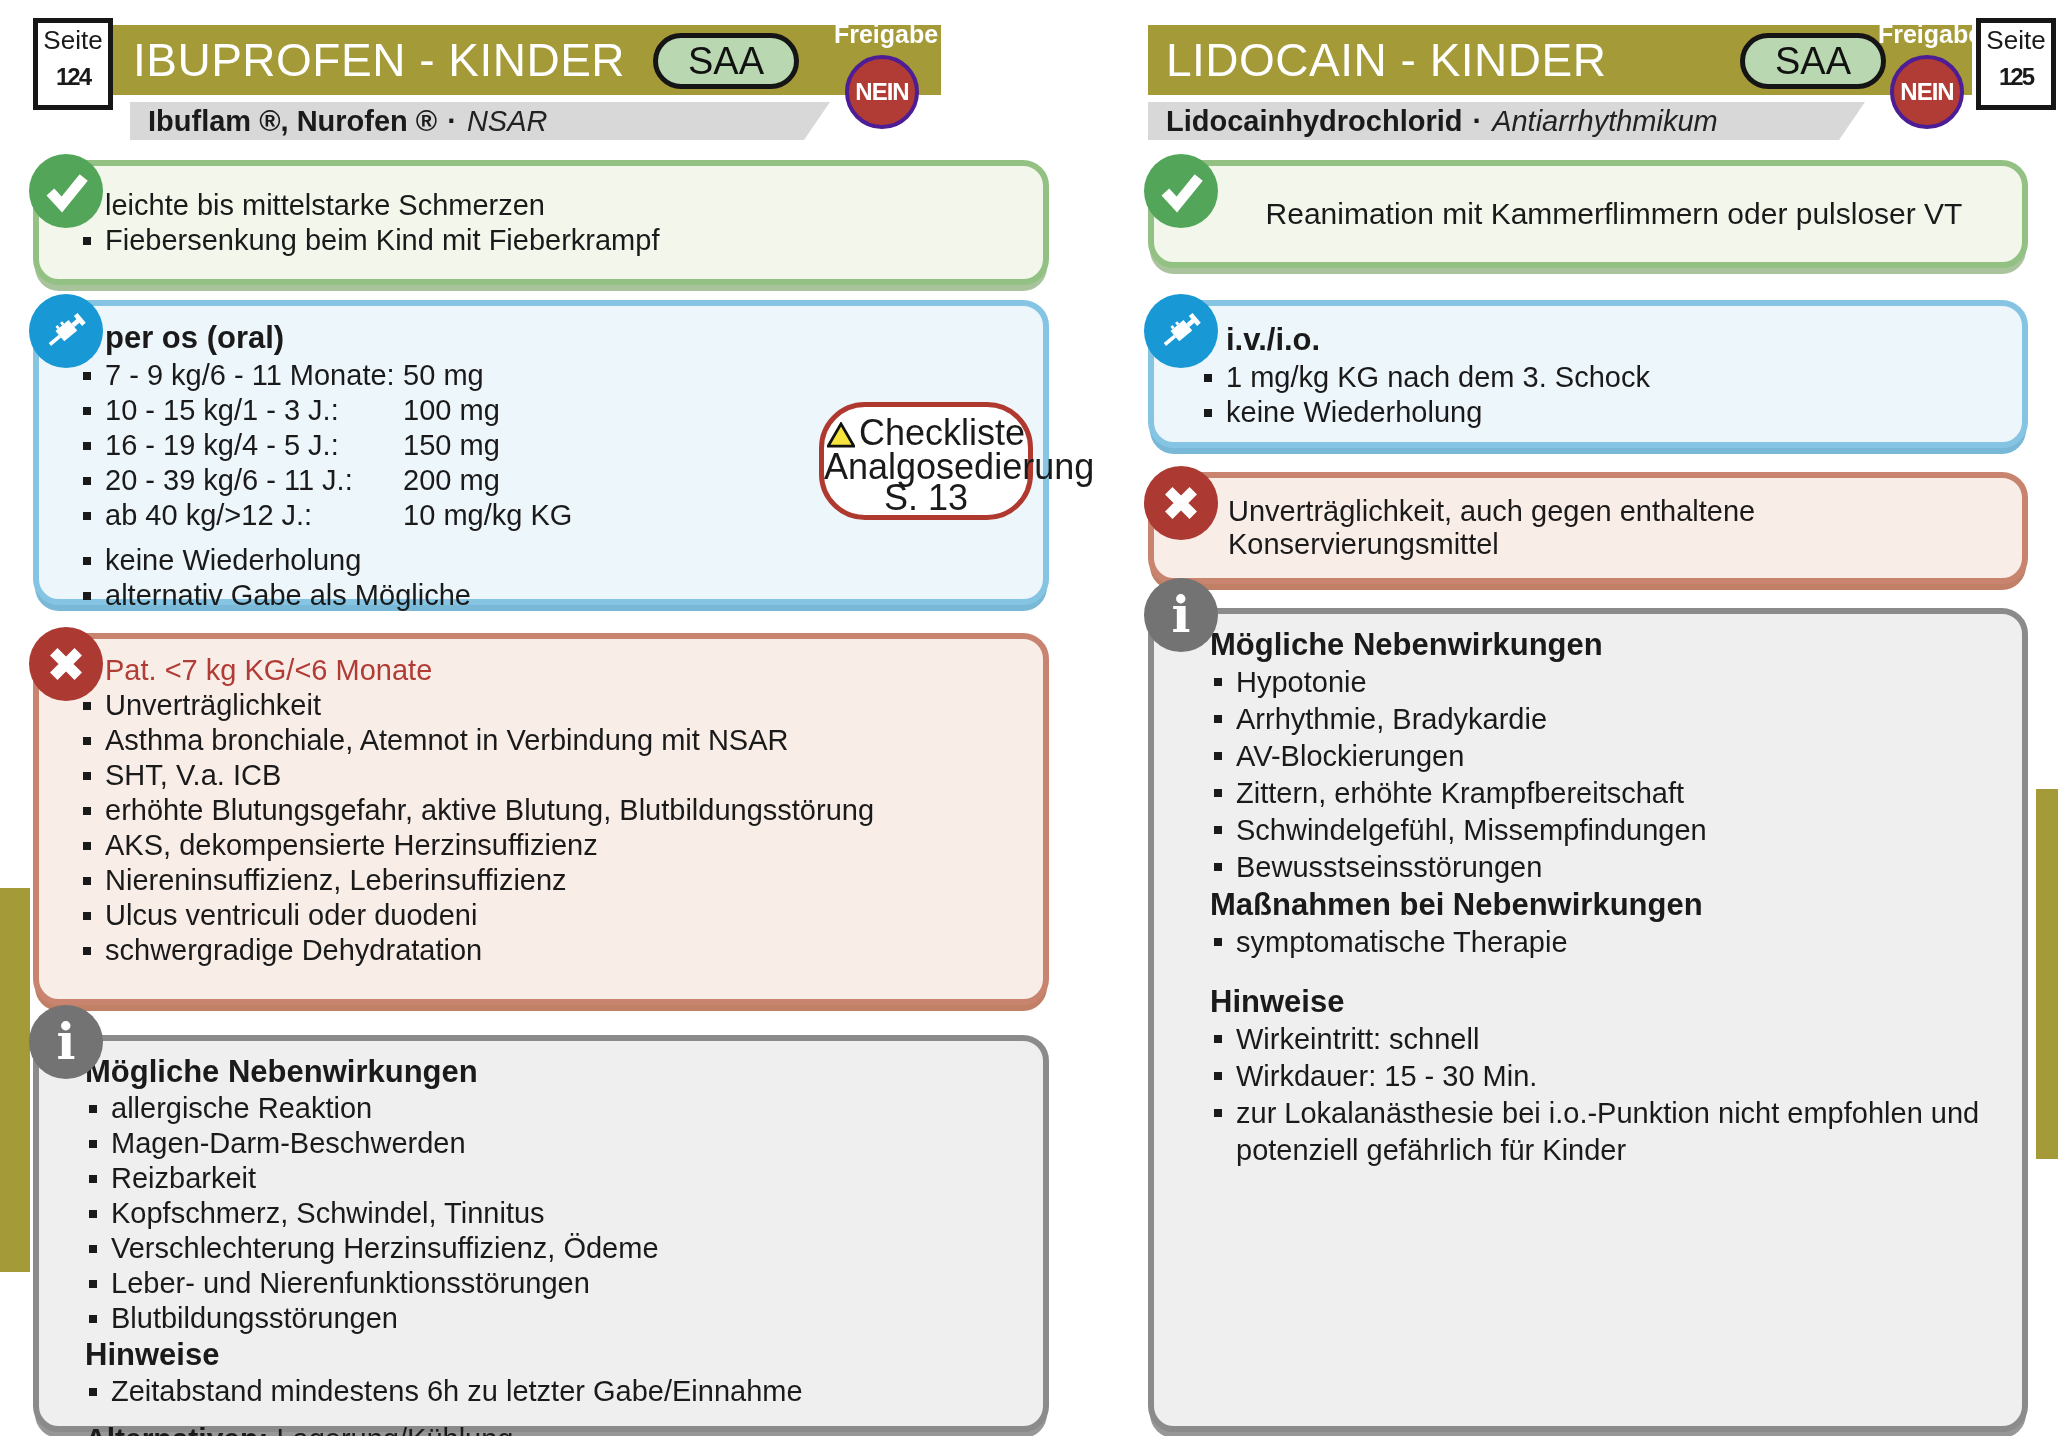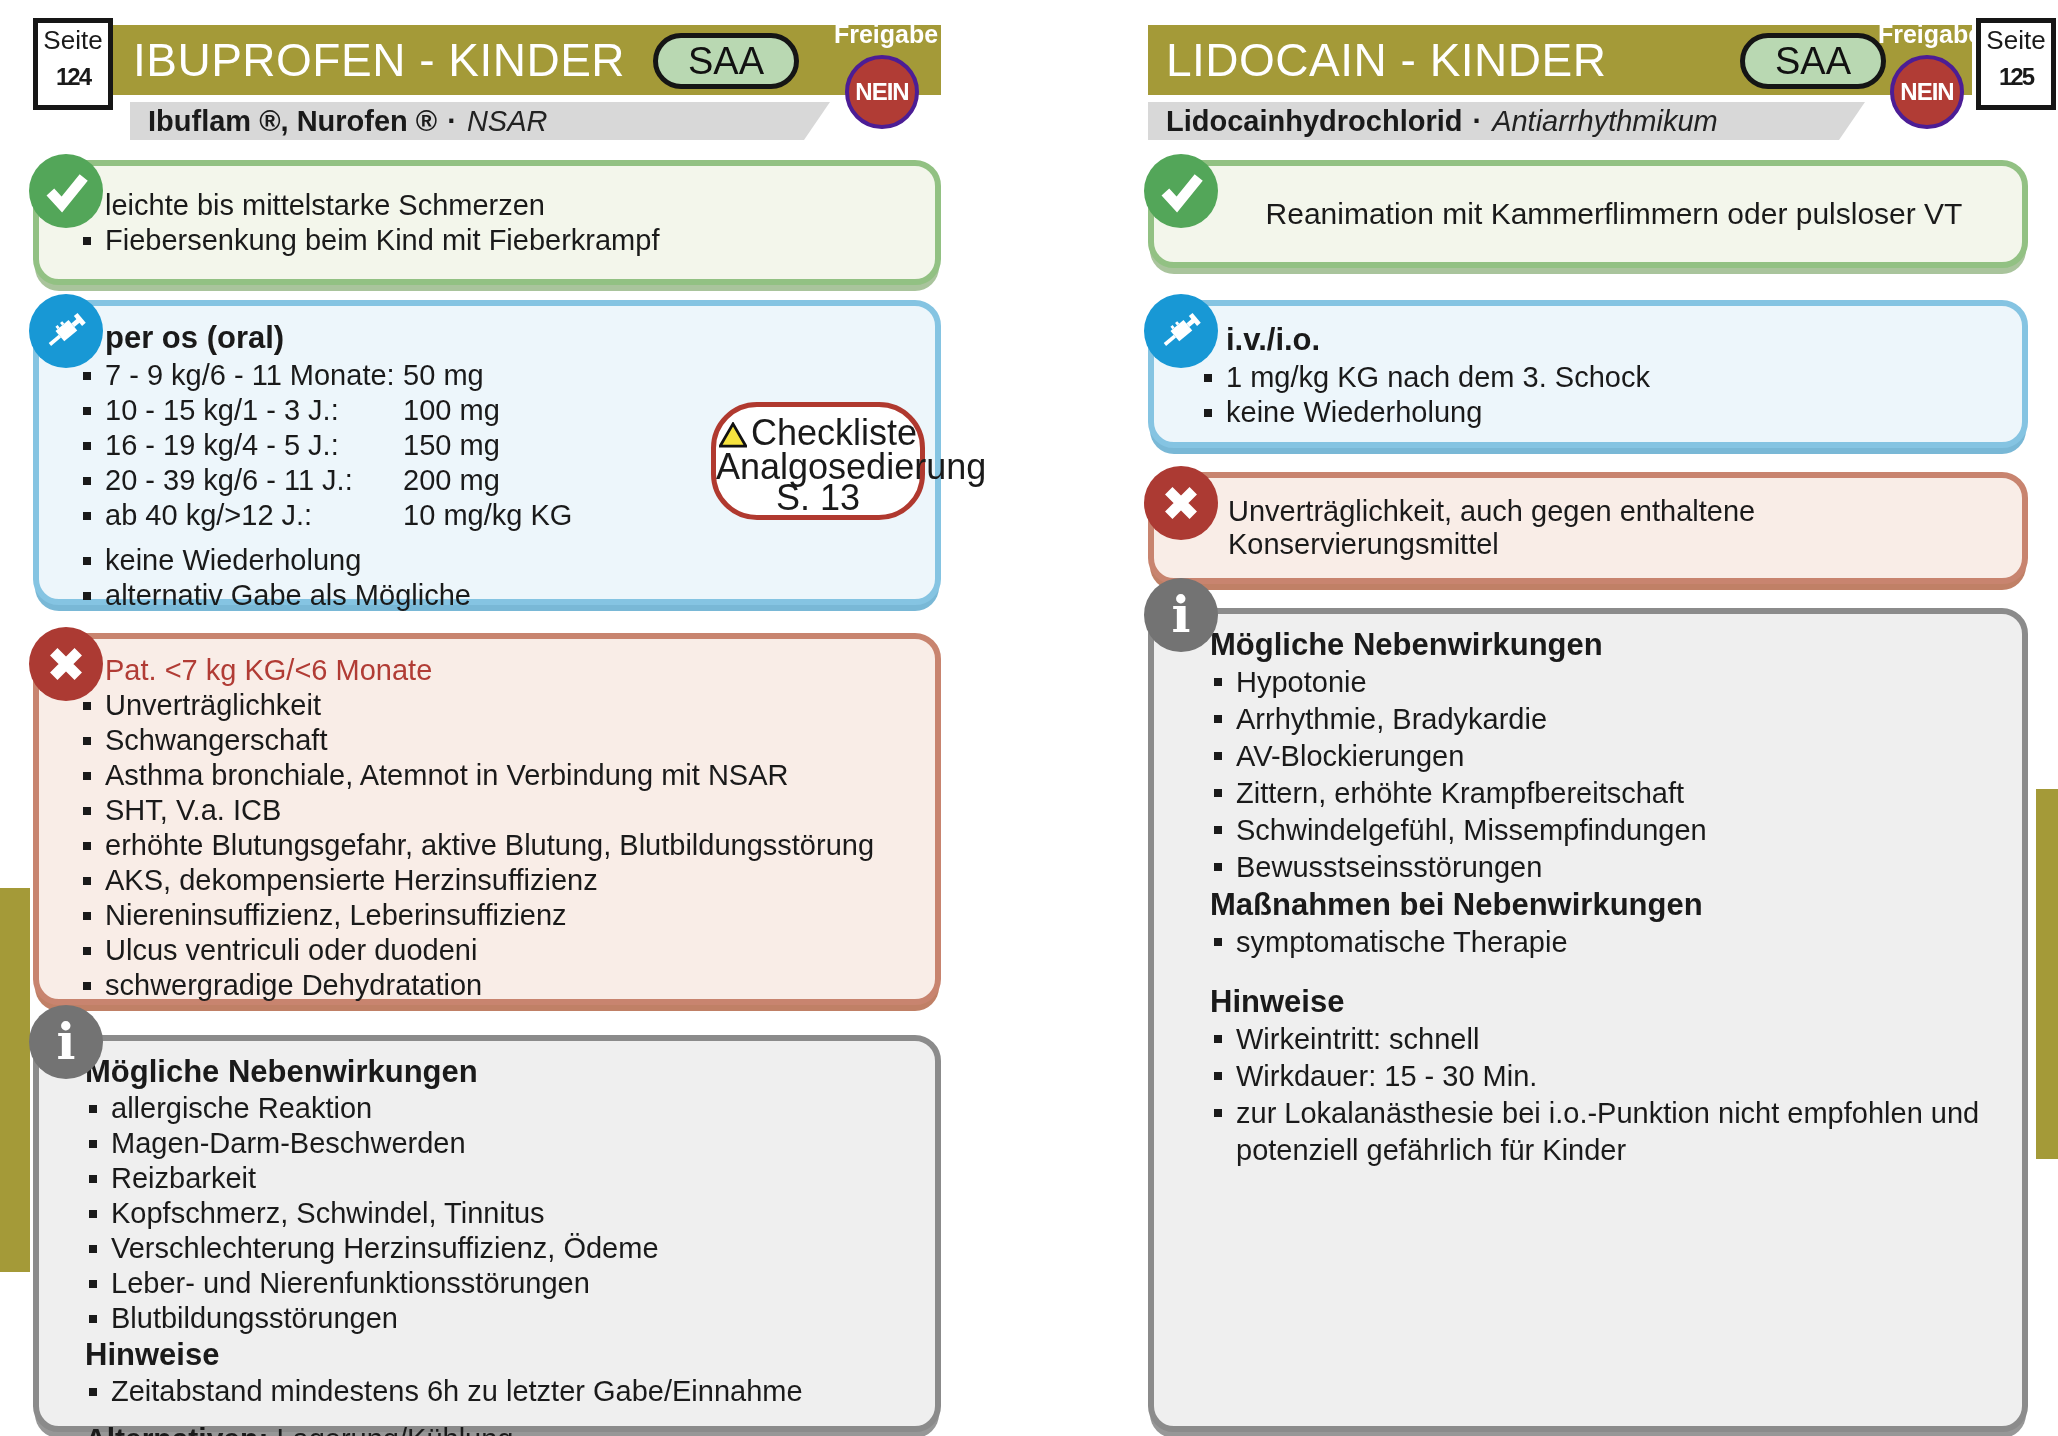--- a/index.html
+++ b/index.html
@@ -66,21 +66,21 @@
     font-size:29px; white-space:nowrap; z-index:1;
     clip-path:polygon(0 0, 100% 0, calc(100% - 26px) 100%, 0 100%);
   }
   .card-left  .subtitle-bar { left:97px; width:700px; }
   .card-right .subtitle-bar { left:0;   width:717px; }
   .brands   { font-weight:bold; }
   .sep      { margin:0 10px; font-weight:bold; }
   .category { font-style:italic; color:#222; }
 
   
-  .box { position:absolute; left:0; width:908px; border-radius:26px; box-sizing:border-box; background:#fff; }
+  .box { position:absolute; left:0; width:1016px; border-radius:26px; box-sizing:border-box; background:#fff; }
   .card-right .box { width:880px; }
   .box-green { border:6px solid #92c183; background:#f3f6eb; box-shadow:0 8px 0 -2px #a9c49c; }
   .box-blue  { border:6px solid #85c4e2; background:#edf6fb; box-shadow:0 8px 0 -2px #79b8d6; }
   .box-red   { border:6px solid #c8846f; background:#f9ede7; box-shadow:0 8px 0 -2px #c08066; }
   .box-gray  { border:6px solid #8b8b8b; background:#efefef; box-shadow:0 8px 0 -2px #979797; }
 
   .card-left  .box-indications { top:145px; height:125px; }
   .card-left  .box-dosing      { top:285px; height:305px; }
   .card-left  .box-contra      { top:618px; height:372px; }
   .card-left  .box-info        { top:1020px; height:397px; }
@@ -216,21 +216,20 @@
 
     <div class="box box-red box-contra">
       <div class="corner-icon icon-x">
         <svg width="42" height="42" viewBox="0 0 24 24">
             <path d="M5 5 L19 19 M19 5 L5 19" stroke="#fff" stroke-width="6"></path>
           </svg>
       </div>
       <div class="box-content" style="padding-top:14px;">
         <div class="bullet highlight">Pat. &lt;7 kg KG/&lt;6 Monate</div>
         <div class="bullet">Unverträglichkeit</div>
-        <div class="bullet">Schwangerschaft</div>
         <div class="bullet">Asthma bronchiale, Atemnot in Verbindung mit NSAR</div>
         <div class="bullet">SHT, V.a. ICB</div>
         <div class="bullet">erhöhte Blutungsgefahr, aktive Blutung, Blutbildungsstörung</div>
         <div class="bullet">AKS, dekompensierte Herzinsuffizienz</div>
         <div class="bullet">Niereninsuffizienz, Leberinsuffizienz</div>
         <div class="bullet">Ulcus ventriculi oder duodeni</div>
         <div class="bullet">schwergradige Dehydratation</div>
       </div>
     </div>
 

